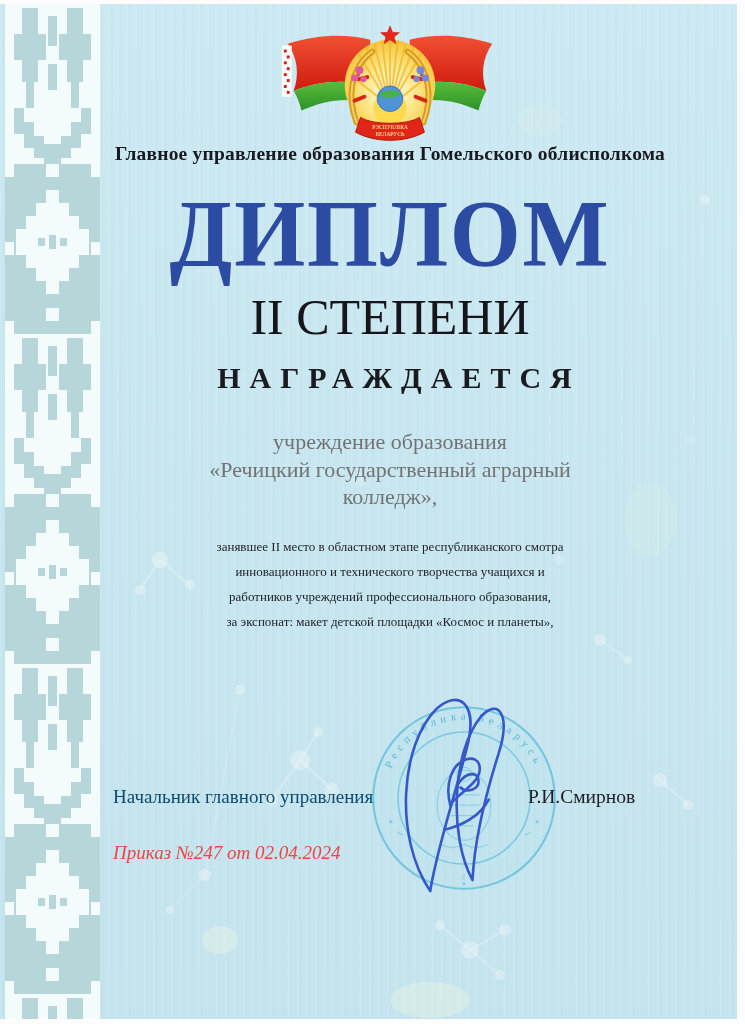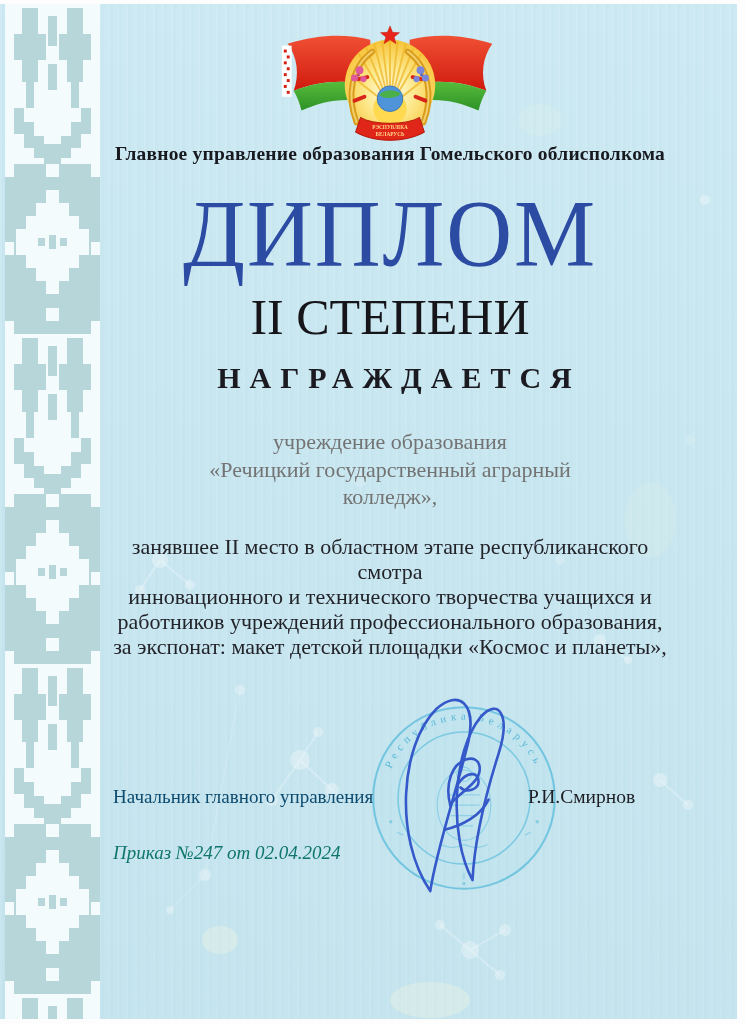--- a/index.html
+++ b/index.html
@@ -23,32 +23,32 @@
   .bg-molecules{position:absolute;left:0;top:0;width:745px;height:1024px;pointer-events:none;}
   .ornament{
     position:absolute;left:5px;top:4px;bottom:5px;width:95px;
     background:#f4fbfc;overflow:hidden;
   }
   .ornament svg{display:block;}
 
   .content-block{position:absolute;left:102px;width:576px;text-align:center;color:#1d1d22;}
   .emblem-wrap{top:24px;height:118px;}
   .authority{top:143px;font-size:19.5px;font-weight:bold;letter-spacing:.2px;color:#191920;}
-  .title{top:188px;color:#2c4ba3;font-weight:normal;}
+  .title{top:188px;color:#2c4ba3;font-weight:bold;}
   .title .stretch{display:inline-block;font-size:96px;line-height:92px;letter-spacing:2px;transform:scaleX(.95);}
   .degree{top:291px;font-size:50px;line-height:52px;font-weight:normal;color:#15151a;}
   .awarded{top:361px;font-size:30px;font-weight:bold;letter-spacing:9px;padding-left:9px;color:#1a1a20;}
   .awardee{top:428px;font-size:22px;line-height:27.5px;font-weight:normal;color:#737373;}
-  .desc{top:534px;font-size:22px;line-height:25px;color:#23232a;}
+  .desc{top:534px;font-size:13px;line-height:25px;color:#23232a;}
   .nomination{top:633px;font-size:18px;color:#23232a;}
   .nomination b{font-size:19px;color:#15151b;}
 
   .sign-label{position:absolute;left:113px;top:786px;font-size:19px;color:#0c4a6e;z-index:5;}
   .signer-name{position:absolute;left:528px;top:786px;font-size:19.5px;color:#1d1d24;z-index:5;}
-  .order-line{position:absolute;left:113px;top:842px;font-size:19px;font-style:italic;color:#0f766e;z-index:5;text-align:center;}
+  .order-line{position:absolute;left:113px;top:842px;font-size:19px;font-style:italic;color:#ef4444;z-index:5;text-align:center;}
 
   .stamp-wrap{position:absolute;left:366px;top:700px;width:196px;height:196px;z-index:2;}
   .signature-wrap{position:absolute;left:386px;top:686px;width:166px;height:208px;z-index:3;}
 </style>
 </head>
 <body>
 
 <div class="page">
   <div class="paper"></div>
 

